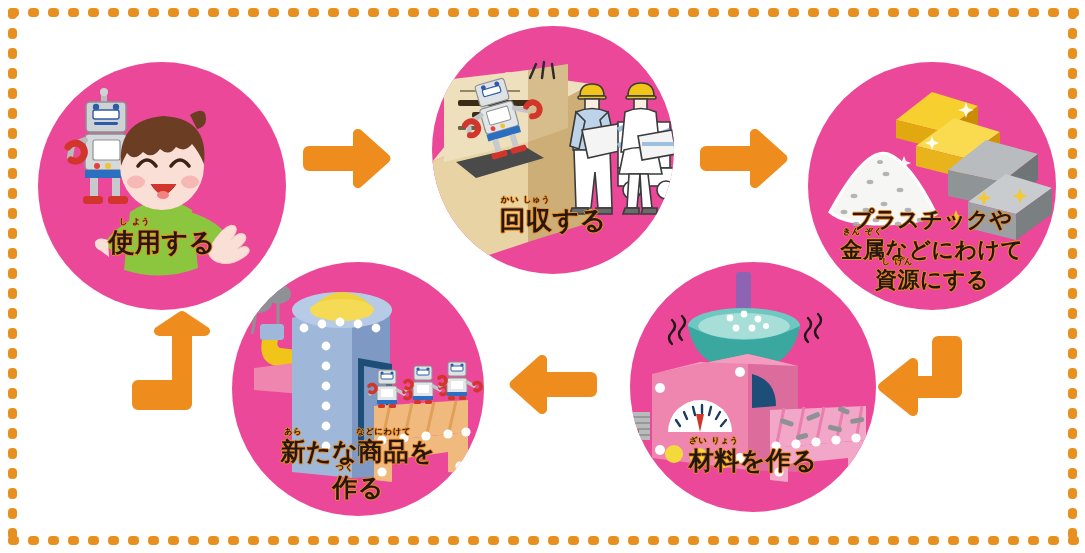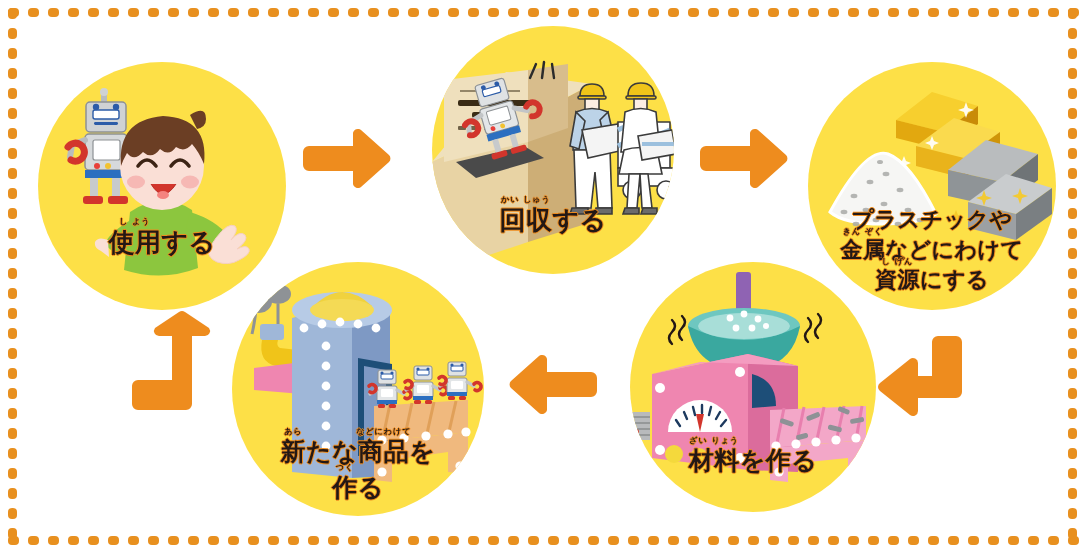--- a/index.html
+++ b/index.html
@@ -9,21 +9,21 @@
     font-family:"DejaVu Sans","Liberation Sans",sans-serif;
     overflow:hidden;
   }
   #stage{position:relative;width:1085px;height:553px;background:#fff;}
   .dash{position:absolute;background:#e8901f;border-radius:4px;}
 
   
   .node{
     position:absolute;
     border-radius:50%;
-    background:#fde047;
+    background:#ec4899;
     overflow:hidden;
   }
   .art{position:absolute;inset:0;}
 
   .caption{
     position:absolute;
     left:0;right:0;
     text-align:center;
     color:#231815;
     font-weight:bold;

